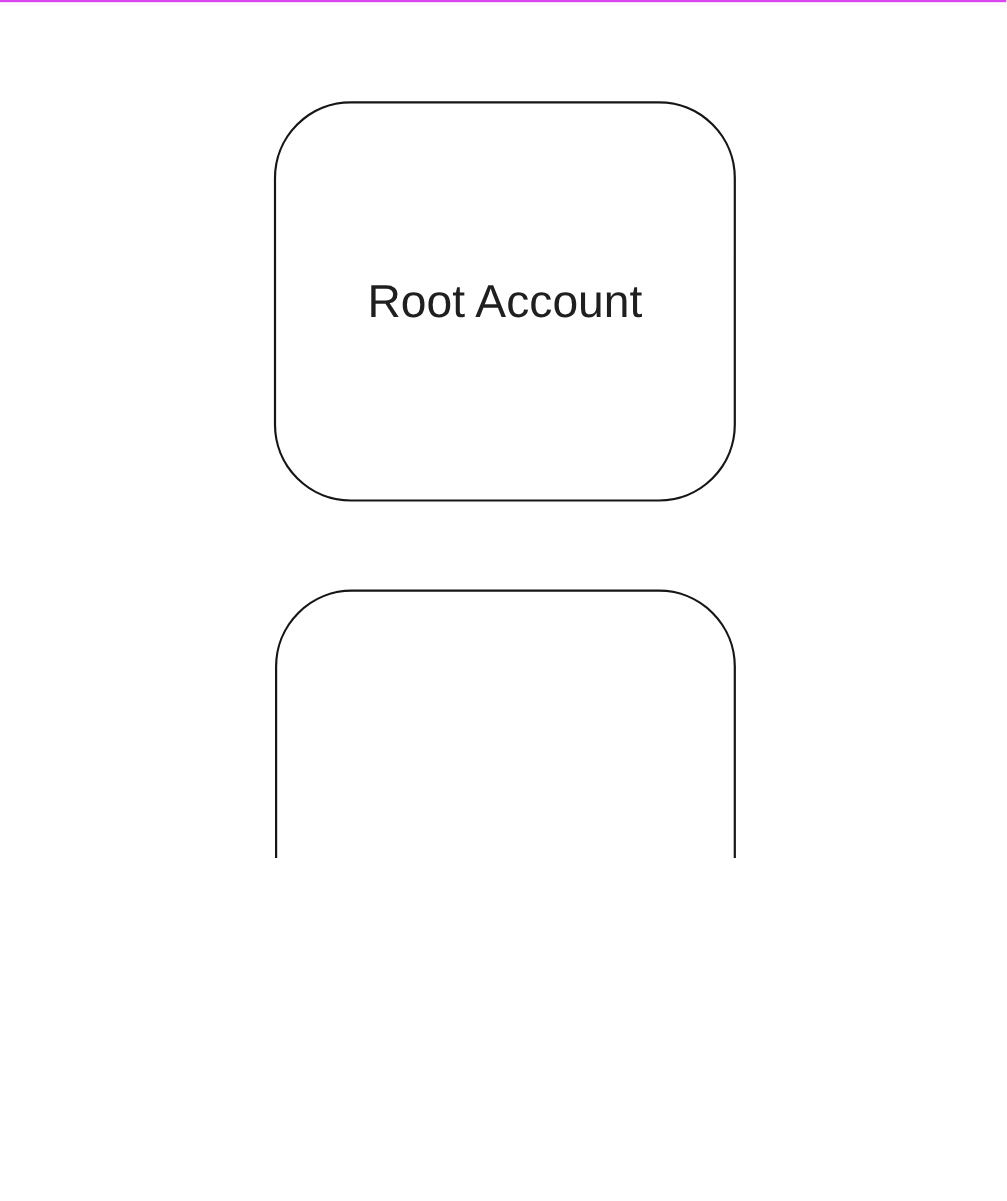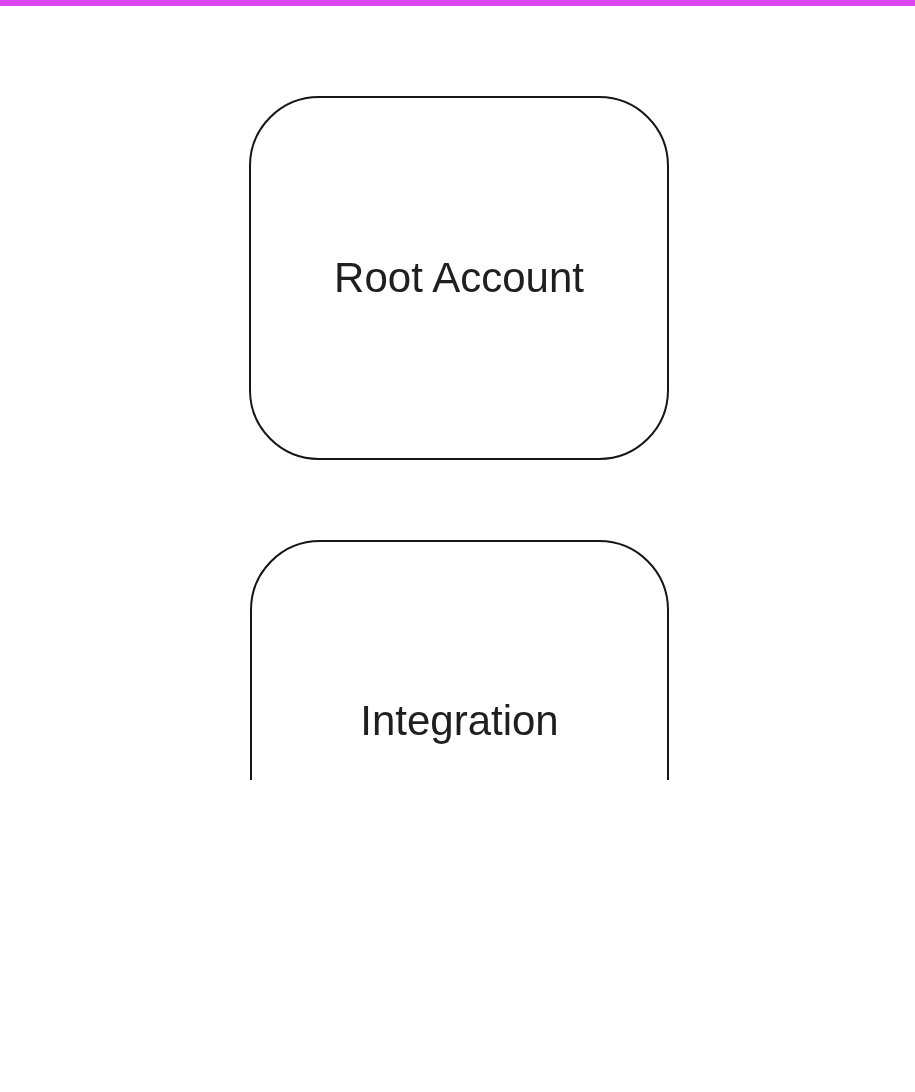--- a/index.html
+++ b/index.html
@@ -5,21 +5,21 @@
   html, body {
     margin: 0;
     padding: 0;
     background: #ffffff;
   }
   .stage {
     position: relative;
     width: 915px;
     height: 780px;
     background: #ffffff;
-    border-top: 6px solid #d946ef;
+    border-top: 2px solid #d946ef;
     box-sizing: border-box;
     overflow: hidden;
     font-family: "Liberation Sans", "DejaVu Sans", sans-serif;
   }
   .account-box {
     position: absolute;
     background: #ffffff;
     border: 2px solid #161616;
     border-radius: 70px;
     box-sizing: border-box;
@@ -86,18 +86,17 @@
 <body>
 
 <div class="stage">
 
   <div class="account-box root">
     <span class="account-label">Root Account</span>
   </div>
 
   <div class="account-box integration">
     <span class="account-label">
-      <span class="line">Integration</span>
     </span>
   </div>
 
 
 </div>
 
 </body></html>

